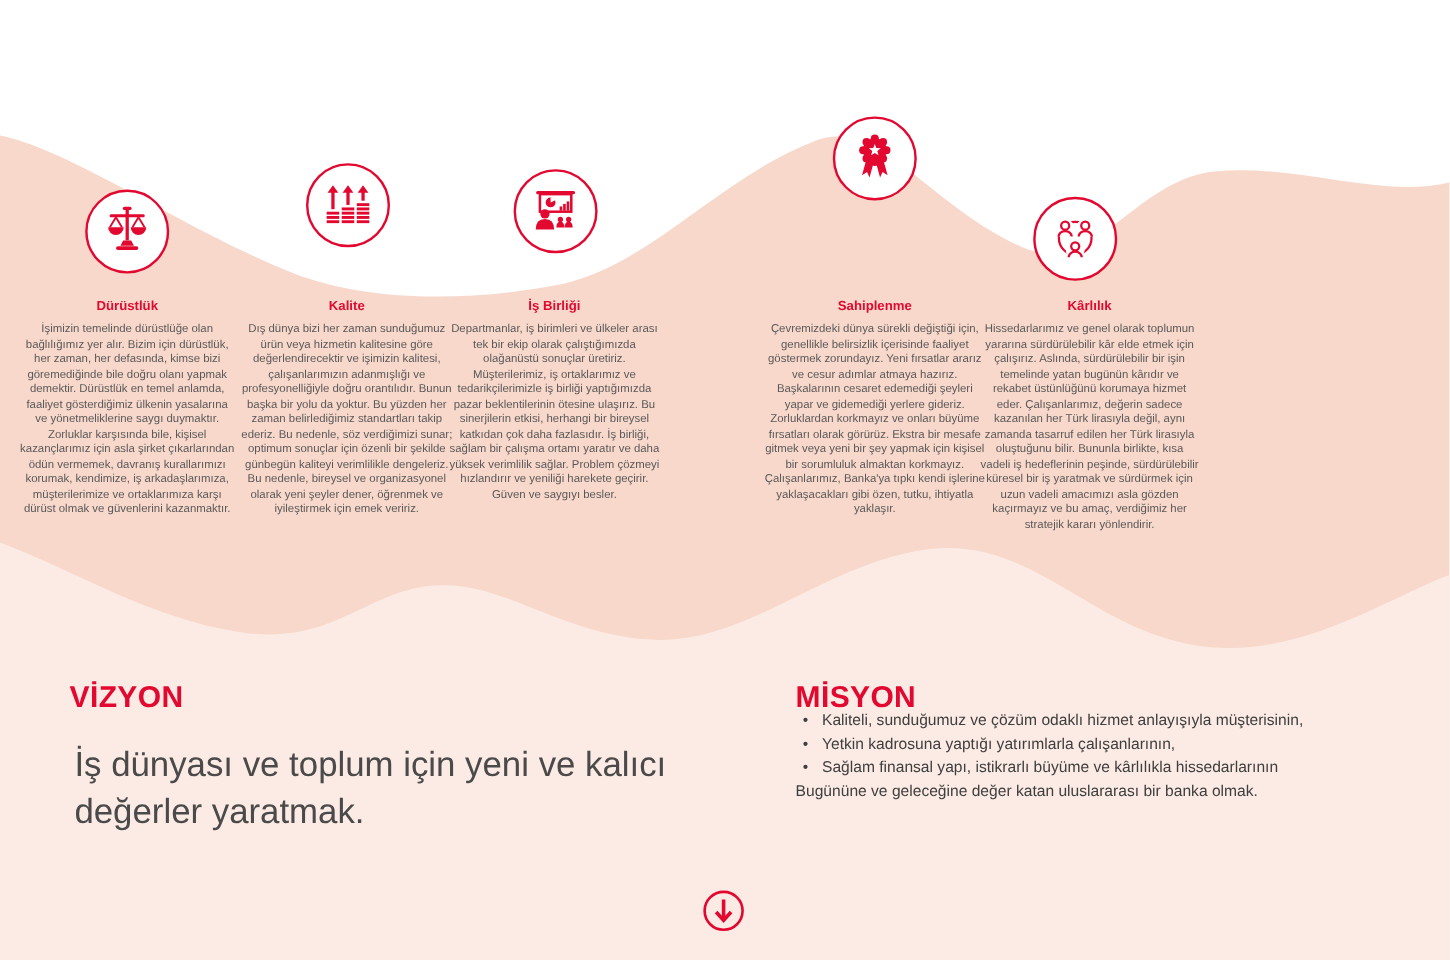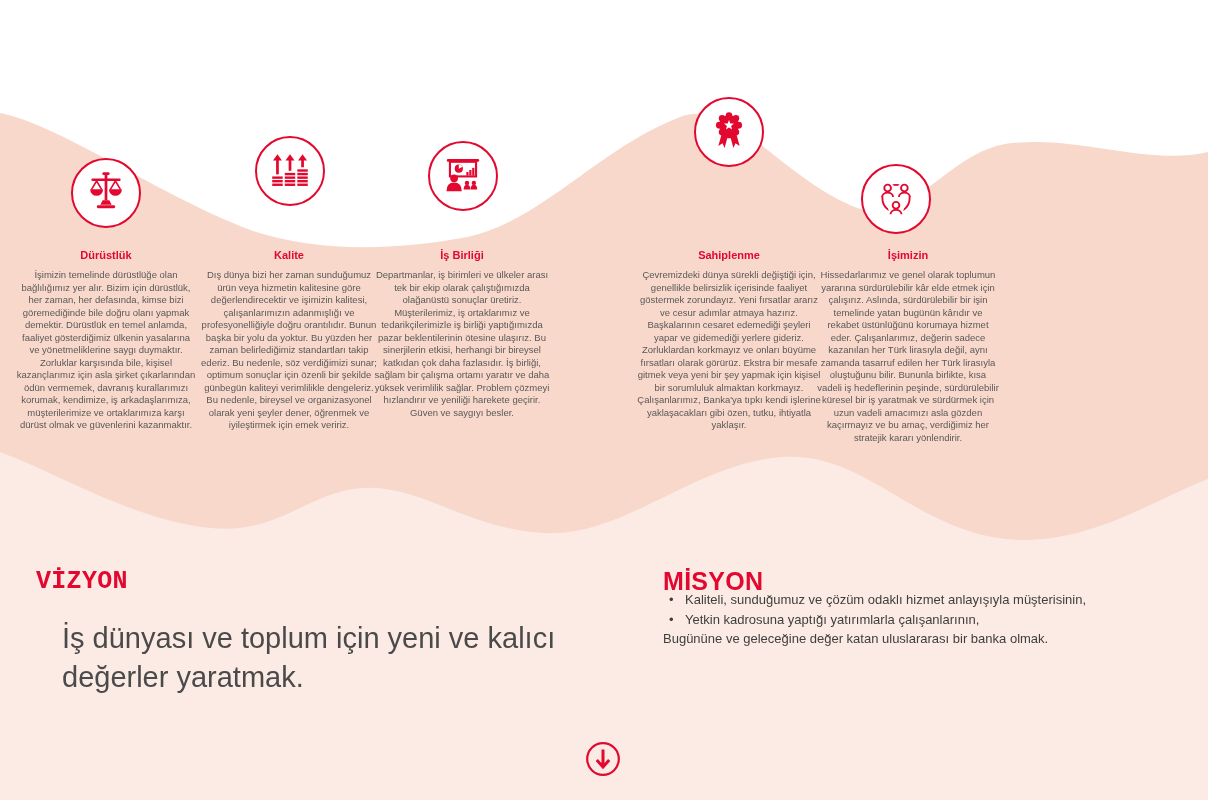--- a/index.html
+++ b/index.html
@@ -47,21 +47,21 @@
   }
   .vtext{
     font-size:9.5px;line-height:1.32;color:var(--body-text,#5a5858);
     margin:0;
   }
 
   .section-heading{
     position:absolute;font-size:25px;font-weight:700;
     color:var(--brand-red,#e2082f);letter-spacing:.3px;
   }
-  .vision-heading{left:36px;top:546px;font-family:Liberation Mono, monospace;}
+  .vision-heading{left:58px;top:546px;}
   .mission-heading{left:663px;top:546px;}
 
   .vision-text{
     position:absolute;left:50px;top:590px;width:560px;
     font-size:29px;line-height:1.33;color:var(--dark-text,#4a4a4a);margin-left:12px;
   }
 
   .mission-body{
     position:absolute;left:663px;top:590px;width:500px;
     font-size:13px;line-height:19.6px;color:#3e3e3e;
@@ -187,31 +187,32 @@
   </div>
   <div class="vcol vc3">
     <h2 class="vhead">İş Birliği</h2>
     <p class="vtext">Departmanlar, iş birimleri ve ülkeler arası tek bir ekip olarak çalıştığımızda olağanüstü sonuçlar üretiriz. Müşterilerimiz, iş ortaklarımız ve tedarikçilerimizle iş birliği yaptığımızda pazar beklentilerinin ötesine ulaşırız. Bu sinerjilerin etkisi, herhangi bir bireysel katkıdan çok daha fazlasıdır. İş birliği, sağlam bir çalışma ortamı yaratır ve daha yüksek verimlilik sağlar. Problem çözmeyi hızlandırır ve yeniliği harekete geçirir. Güven ve saygıyı besler.</p>
   </div>
   <div class="vcol vc4">
     <h2 class="vhead">Sahiplenme</h2>
     <p class="vtext">Çevremizdeki dünya sürekli değiştiği için, genellikle belirsizlik içerisinde faaliyet göstermek zorundayız. Yeni fırsatlar ararız ve cesur adımlar atmaya hazırız. Başkalarının cesaret edemediği şeyleri yapar ve gidemediği yerlere gideriz. Zorluklardan korkmayız ve onları büyüme fırsatları olarak görürüz. Ekstra bir mesafe gitmek veya yeni bir şey yapmak için kişisel bir sorumluluk almaktan korkmayız. Çalışanlarımız, Banka'ya tıpkı kendi işlerine yaklaşacakları gibi özen, tutku, ihtiyatla yaklaşır.</p>
   </div>
   <div class="vcol vc5">
-    <h2 class="vhead">İşimizin</h2>
+    <h2 class="vhead">Kârlılık</h2>
     <p class="vtext">Hissedarlarımız ve genel olarak toplumun yararına sürdürülebilir kâr elde etmek için çalışırız. Aslında, sürdürülebilir bir işin temelinde yatan bugünün kârıdır ve rekabet üstünlüğünü korumaya hizmet eder. Çalışanlarımız, değerin sadece kazanılan her Türk lirasıyla değil, aynı zamanda tasarruf edilen her Türk lirasıyla oluştuğunu bilir. Bununla birlikte, kısa vadeli iş hedeflerinin peşinde, sürdürülebilir küresel bir iş yaratmak ve sürdürmek için uzun vadeli amacımızı asla gözden kaçırmayız ve bu amaç, verdiğimiz her stratejik kararı yönlendirir.</p>
   </div>
 
   <h2 class="section-heading vision-heading">VİZYON</h2>
   <p class="vision-text">İş dünyası ve toplum için yeni ve kalıcı değerler yaratmak.</p>
 
   <h2 class="section-heading mission-heading">MİSYON</h2>
   <div class="mission-body">
     <div class="mission-bullet">Kaliteli, sunduğumuz ve çözüm odaklı hizmet anlayışıyla müşterisinin,</div>
     <div class="mission-bullet">Yetkin kadrosuna yaptığı yatırımlarla çalışanlarının,</div>
+    <div class="mission-bullet">Sağlam finansal yapı, istikrarlı büyüme ve kârlılıkla hissedarlarının</div>
     <p class="mission-closing">Bugününe ve geleceğine değer katan uluslararası bir banka olmak.</p>
   </div>
 
   <button class="scroll-btn">
     <svg viewBox="0 0 36 36">
       <circle class="is" stroke-width="2.2" cx="18" cy="18" r="15.8"></circle>
       <path class="is" stroke-width="3" d="M18,8.5 L18,25 M11.8,19 L18,26 L24.2,19"></path>
     </svg>
   </button>
 

